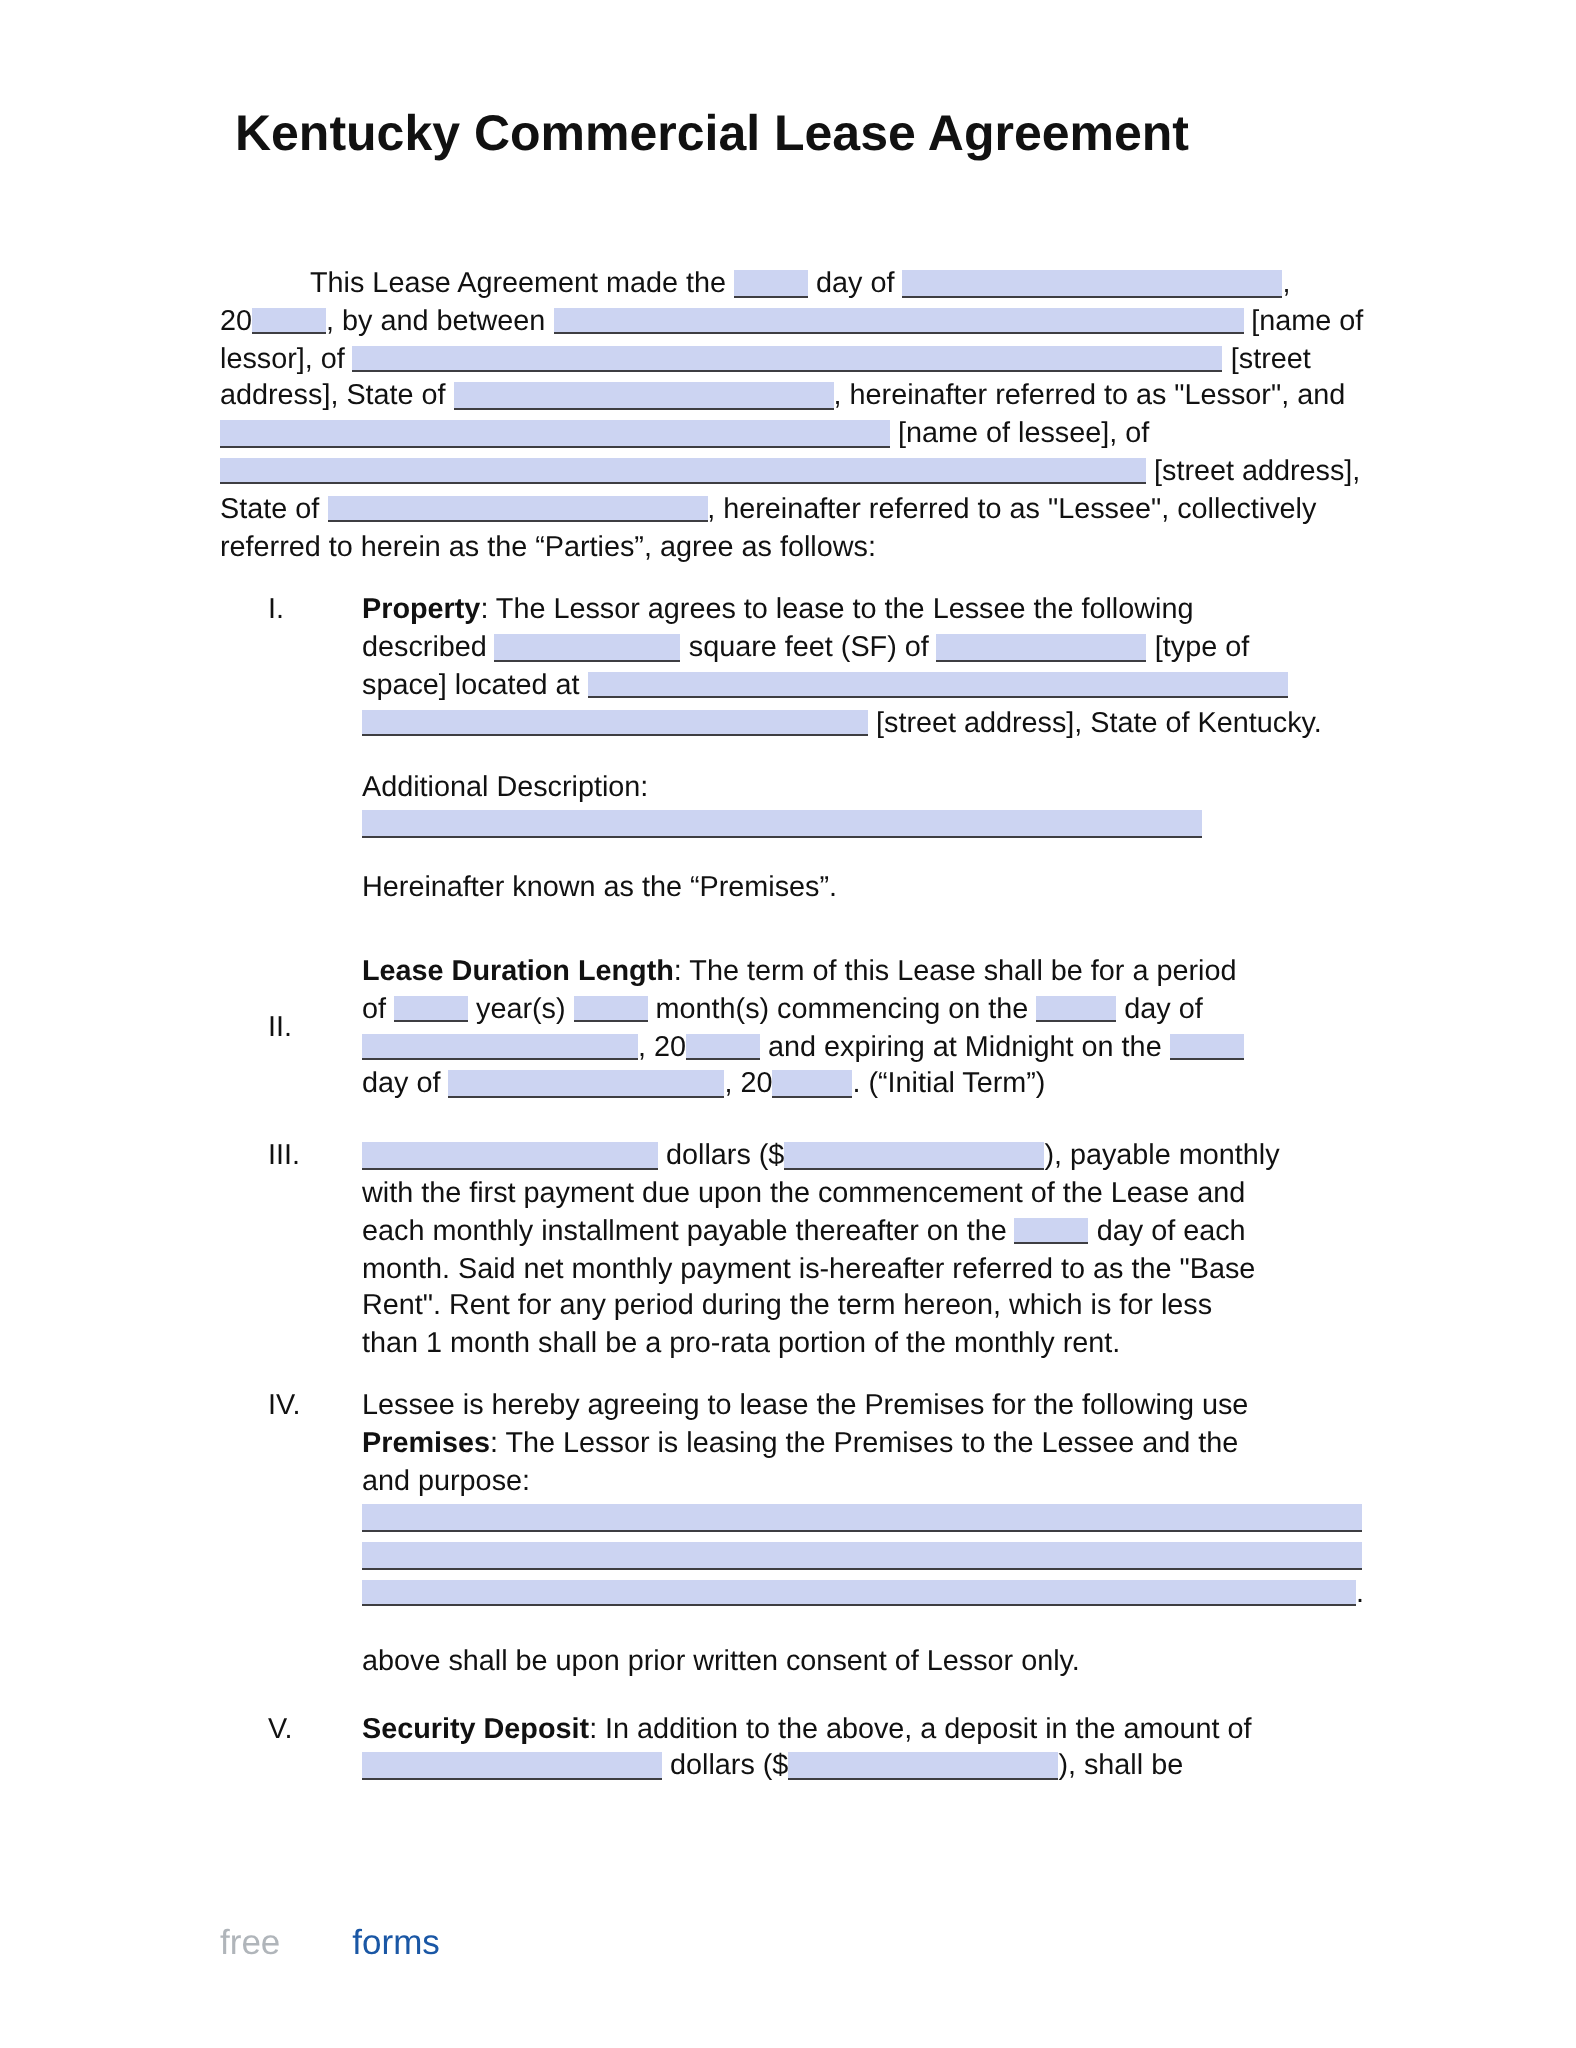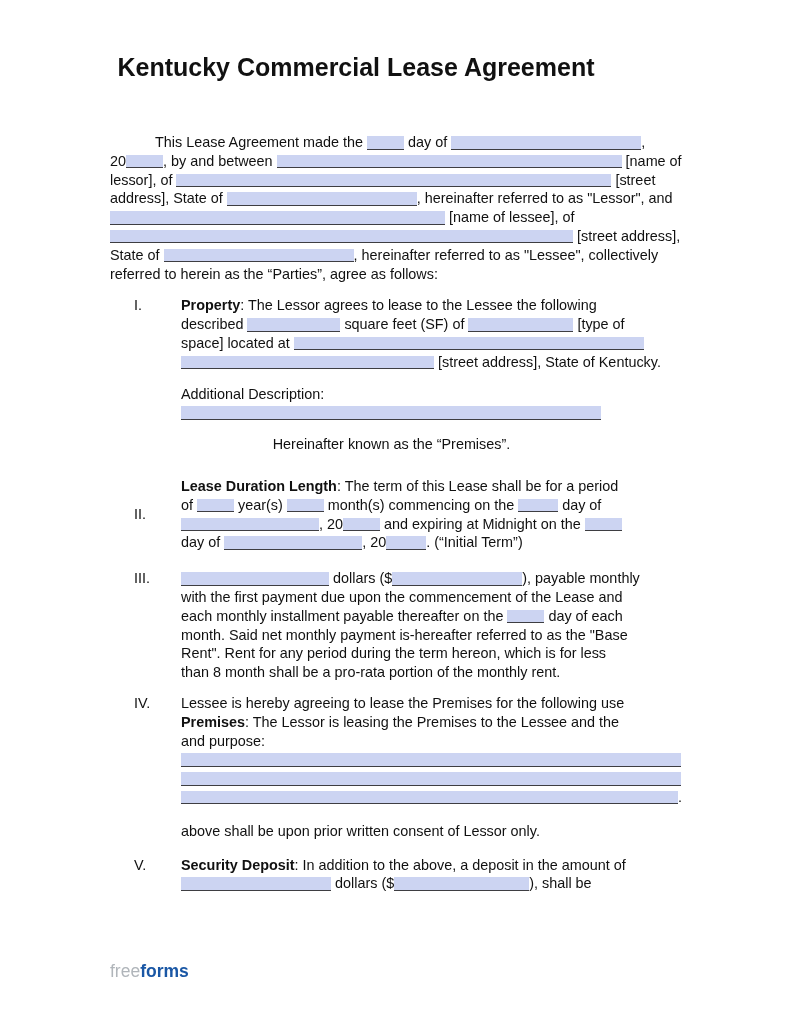--- a/index.html
+++ b/index.html
@@ -31,31 +31,31 @@
   .line { white-space:pre; }
   .bold { font-weight:700; }
   .blank {
     display:inline-block;
     height:12.5px;
     background:var(--hl,#ccd4f2);
     border-bottom:1.5px solid var(--ul,#3e3e42);
     vertical-align:-2.5px;
   }
   .sp { display:inline-block; }
-  [data-name="paragraph-hereinafter"] { margin-bottom:23px;text-align:center; }
+  [data-name="paragraph-hereinafter"] { margin-bottom:23px; }
   [data-name="section-II"]  { margin-bottom:17px;align-items:center; }
   [data-name="section-III"] { margin-bottom:12px; }
   [data-name="section-IV"]  { margin-bottom:15px; }
   [data-name="paragraph-use-change"] { margin-bottom:15px; }
   .brand {
     position:absolute; left:110px; top:961px;
     font-size:17.5px; line-height:20px; white-space:nowrap;
   }
   .brand .free  { color:var(--logo-free,#b0b5ba); font-weight:400; }
-  .brand .forms { color:var(--logo-forms,#1a57a5); font-weight:700; }
+  .brand .forms { color:var(--logo-forms,#1a57a5); font-weight:400;margin-left:36px; }
 </style>
 </head>
 <body>
 
 <div class="page" data-name="document-page">
   <h1 class="doc-title" data-name="page-title">Kentucky Commercial Lease Agreement</h1>
   <div data-name="document-body">
       <div class="block" data-name="intro-paragraph">
         <div class="line" data-name="text-line"><span class="sp" data-name="indent-spacer" style="width: 45px;"></span><span class="run" data-name="text-run">This Lease Agreement made the </span><span class="blank" data-name="blank-field" style="width: 37px;"></span><span class="run" data-name="text-run"> day of </span><span class="blank" data-name="blank-field" style="width: 190px;"></span><span class="run" data-name="text-run">,</span></div>
         <div class="line" data-name="text-line"><span class="run" data-name="text-run">20</span><span class="blank" data-name="blank-field" style="width: 37px;"></span><span class="run" data-name="text-run">, by and between </span><span class="blank" data-name="blank-field" style="width: 345px;"></span><span class="run" data-name="text-run"> [name of</span></div>
@@ -92,21 +92,21 @@
         </div>
       </div>
       <div class="block section" data-name="section-III">
         <span class="numeral" data-name="section-numeral">III.</span>
         <div class="col">
           <div class="line" data-name="text-line"><span class="blank" data-name="blank-field" style="width: 148px;"></span><span class="run" data-name="text-run"> dollars ($</span><span class="blank" data-name="blank-field" style="width: 130px;"></span><span class="run" data-name="text-run">), payable monthly</span></div>
           <div class="line" data-name="text-line"><span class="run" data-name="text-run">with the first payment due upon the commencement of the Lease and</span></div>
           <div class="line" data-name="text-line"><span class="run" data-name="text-run">each monthly installment payable thereafter on the </span><span class="blank" data-name="blank-field" style="width: 37px;"></span><span class="run" data-name="text-run"> day of each</span></div>
           <div class="line" data-name="text-line"><span class="run" data-name="text-run">month. Said net monthly payment is-hereafter referred to as the "Base</span></div>
           <div class="line" data-name="text-line"><span class="run" data-name="text-run">Rent". Rent for any period during the term hereon, which is for less</span></div>
-          <div class="line" data-name="text-line"><span class="run" data-name="text-run">than 8 month shall be a pro-rata portion of the monthly rent.</span></div>
+          <div class="line" data-name="text-line"><span class="run" data-name="text-run">than 1 month shall be a pro-rata portion of the monthly rent.</span></div>
         </div>
       </div>
       <div class="block section" data-name="section-IV">
         <span class="numeral" data-name="section-numeral">IV.</span>
         <div class="col">
           <div class="line" data-name="text-line"><span class="run" data-name="text-run">Lessee is hereby agreeing to lease the Premises for the following use</span></div>
           <div class="line" data-name="text-line"><span class="run bold" data-name="bold-text-run">Premises</span><span class="run" data-name="text-run">: The Lessor is leasing the Premises to the Lessee and the</span></div>
           <div class="line" data-name="text-line"><span class="run" data-name="text-run">and purpose:</span></div>
           <div class="line" data-name="text-line"><span class="blank" data-name="blank-field" style="width: 500px;"></span></div>
           <div class="line" data-name="text-line"><span class="blank" data-name="blank-field" style="width: 500px;"></span></div>

